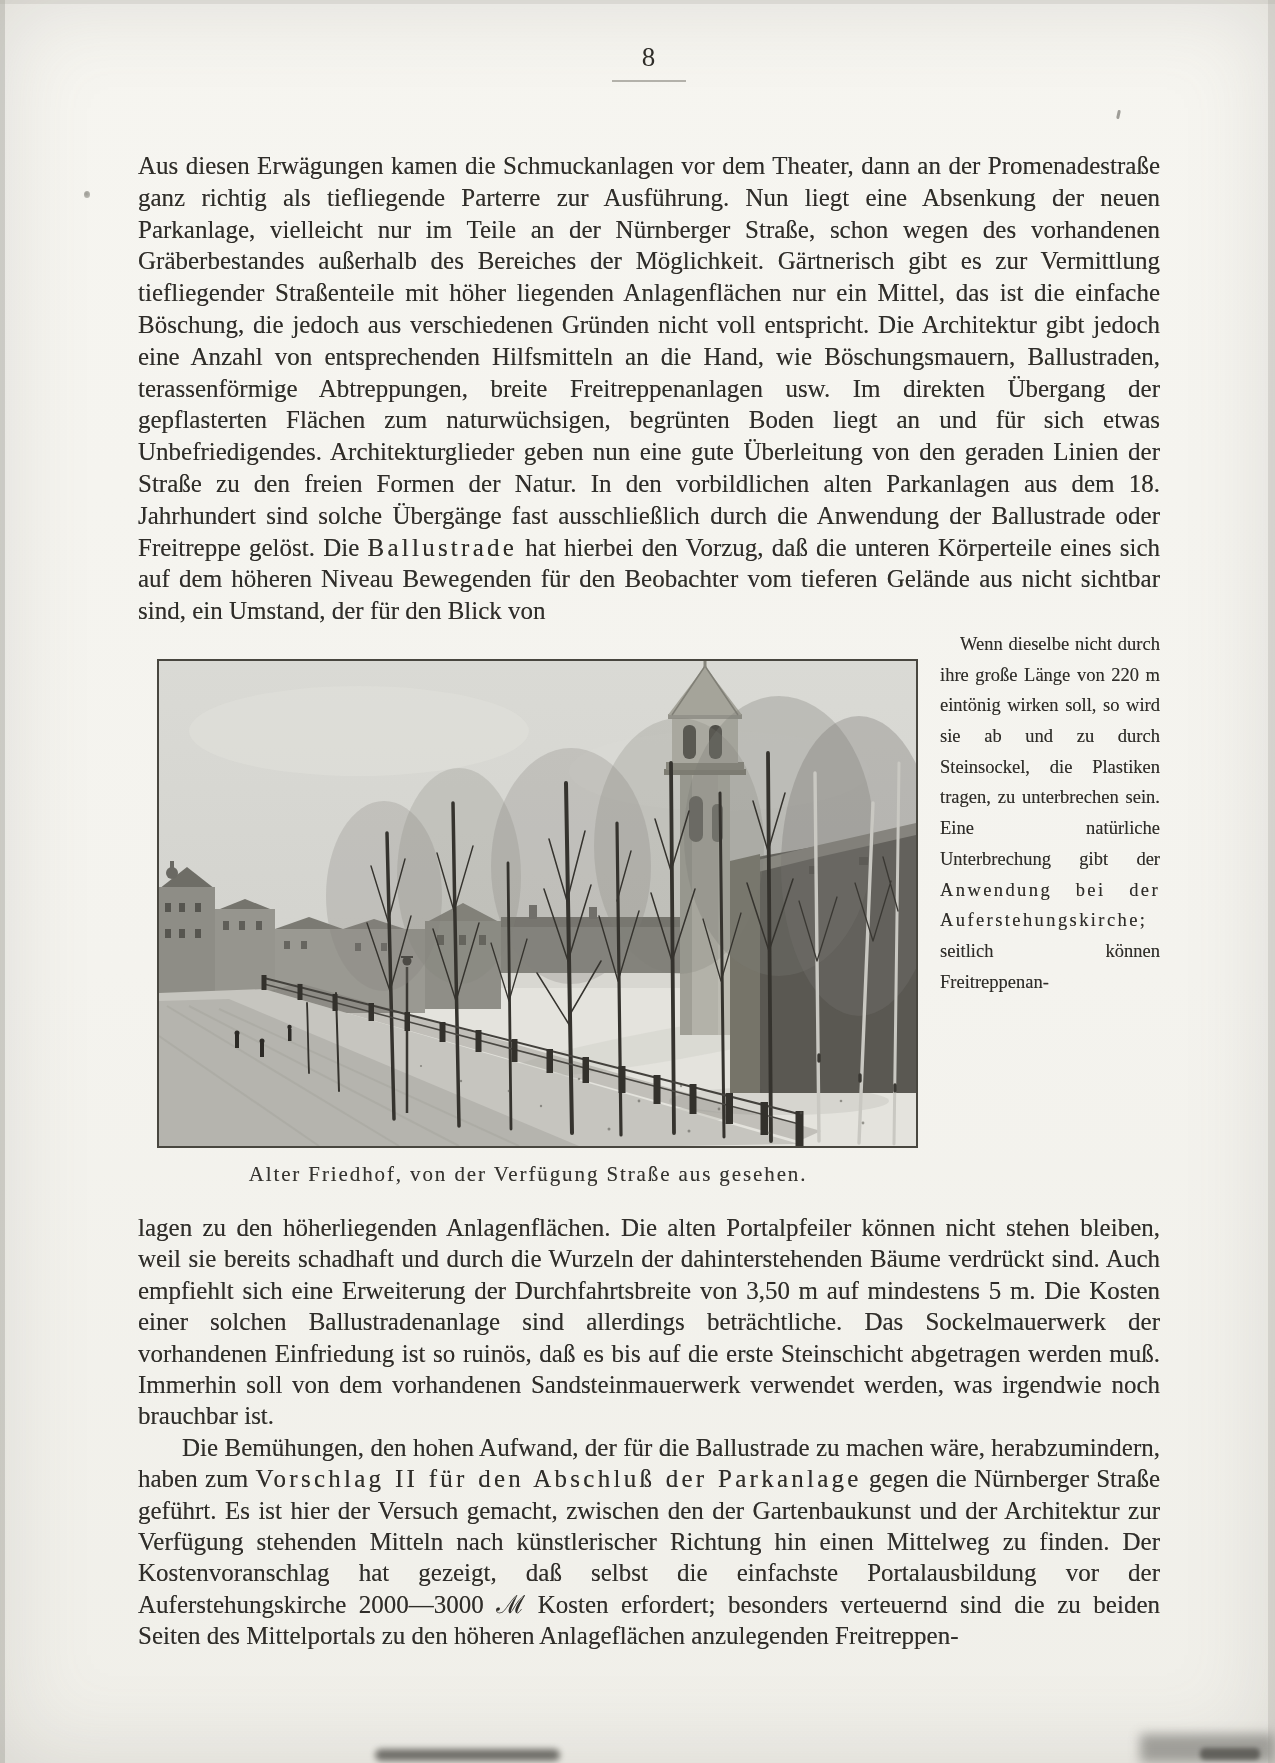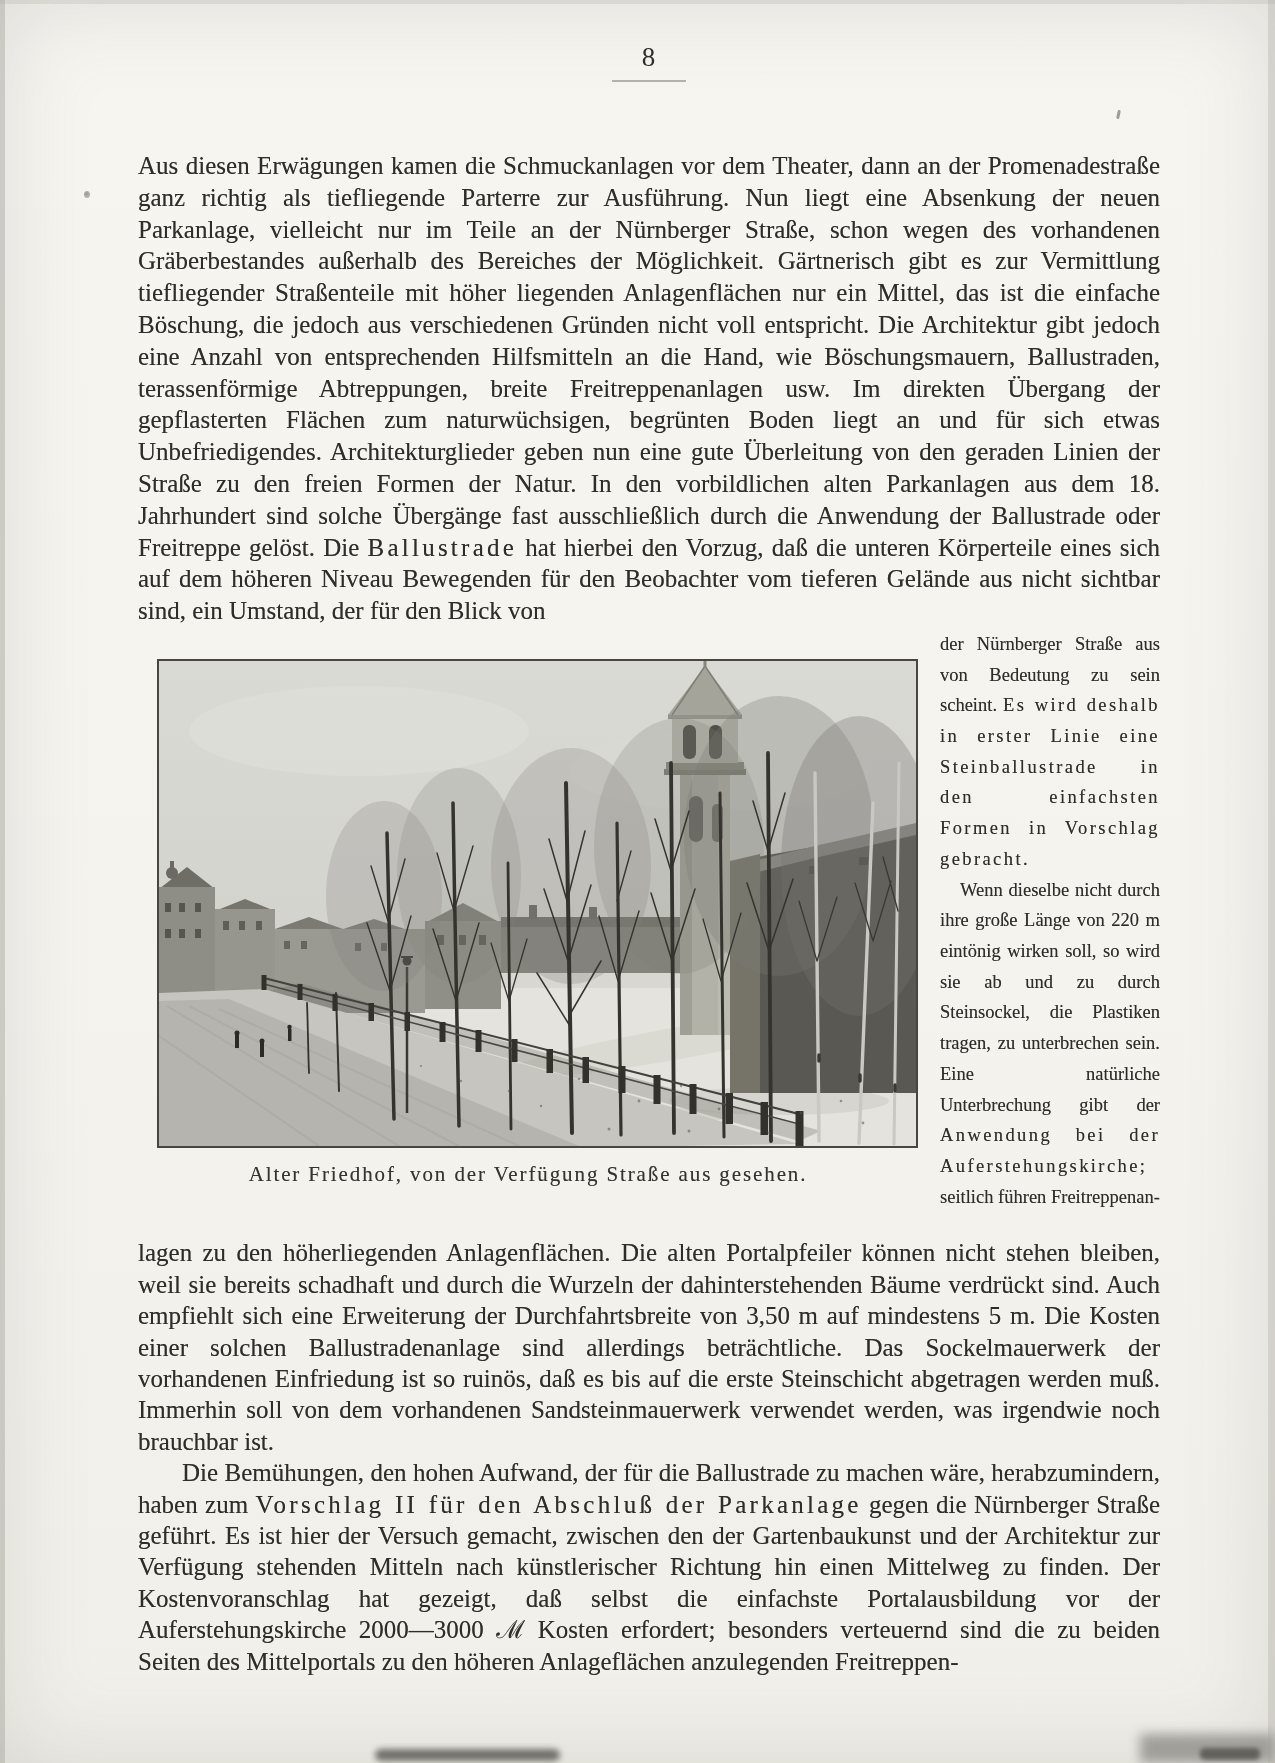--- a/index.html
+++ b/index.html
@@ -258,22 +258,21 @@
                 <circle cx="262" cy="405" r="1.1"></circle>
               <circle cx="450" cy="468" r="1.5"></circle>
                 <circle cx="530" cy="470" r="1.5"></circle>
               <circle cx="610" cy="472" r="1.5"></circle>
             </g>
           </svg>
         </div>
         <div class="caption">Alter Friedhof, von der Verfügung Straße aus gesehen.</div>
       </div>
       <div class="rightcol">
-        <p><span>der Nürnberger Straße aus von Bedeutung zu sein scheint.  </span><span class="sperr">Es wird deshalb in erster Linie eine Steinballustrade in den einfachsten Formen in Vorschlag gebracht.</span></p>
-        <p class="indent-sm"><span>Wenn dieselbe nicht durch ihre große Länge von 220 m eintönig wirken soll, so wird sie ab und zu durch Steinsockel, die Plastiken tragen, zu unterbrechen sein. Eine natürliche Unterbrechung gibt der </span><span class="sperr">Anwendung bei der Auferstehungskirche;</span><span> seitlich führen Freitreppenan-</span></p>
+        <p class="indent-sm"><span>Wenn dieselbe nicht durch ihre große Länge von 220 m eintönig wirken soll, so wird sie ab und zu durch Steinsockel, die Plastiken tragen, zu unterbrechen sein. Eine natürliche Unterbrechung gibt der </span><span class="sperr">Anwendung bei der Auferstehungskirche;</span><span> seitlich können Freitreppenan-</span></p>
       </div>
     </div>
 
     <div class="bottom">
       <p><span>lagen zu den höherliegenden Anlagenflächen.  Die alten Portalpfeiler können nicht stehen bleiben, weil sie bereits schadhaft und durch die Wurzeln der dahinterstehenden Bäume verdrückt sind.  Auch empfiehlt sich eine Erweiterung der Durchfahrtsbreite von 3,50 m auf mindestens 5 m.  Die Kosten einer solchen Ballustradenanlage sind allerdings beträchtliche. Das Sockelmauerwerk der vorhandenen Einfriedung ist so ruinös, daß es bis auf die erste Steinschicht abgetragen werden muß.  Immerhin soll von dem vorhandenen Sandsteinmauerwerk verwendet werden, was irgendwie noch brauchbar ist.</span></p>
       <p class="indent"><span>Die Bemühungen, den hohen Aufwand, der für die Ballustrade zu machen wäre, herabzumindern, haben zum </span><span class="sperr">Vorschlag II für den Abschluß der Parkanlage</span><span> gegen die Nürnberger Straße geführt.  Es ist hier der Versuch gemacht, zwischen den der Gartenbaukunst und der Architektur zur Verfügung stehenden Mitteln nach künstlerischer Richtung hin einen Mittelweg zu finden.  Der Kostenvoranschlag hat gezeigt, daß selbst die einfachste Portalausbildung vor der Auferstehungskirche 2000—3000 ℳ Kosten erfordert; besonders verteuernd sind die zu beiden Seiten des Mittelportals zu den höheren Anlageflächen anzulegenden Freitreppen-</span></p>
     </div>
 
   </div>
 </div>

